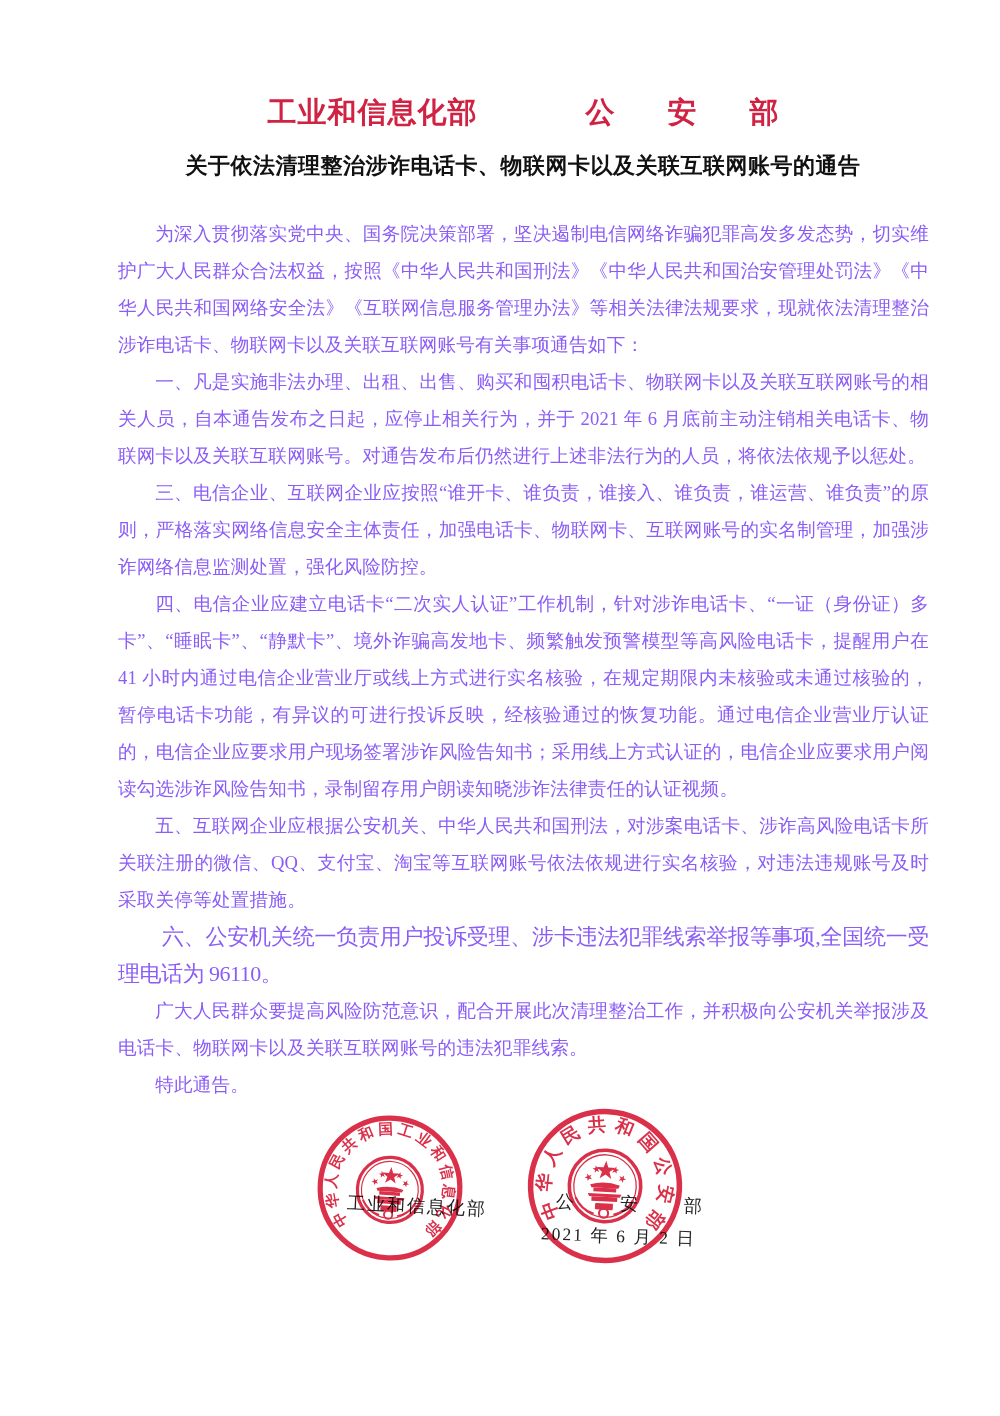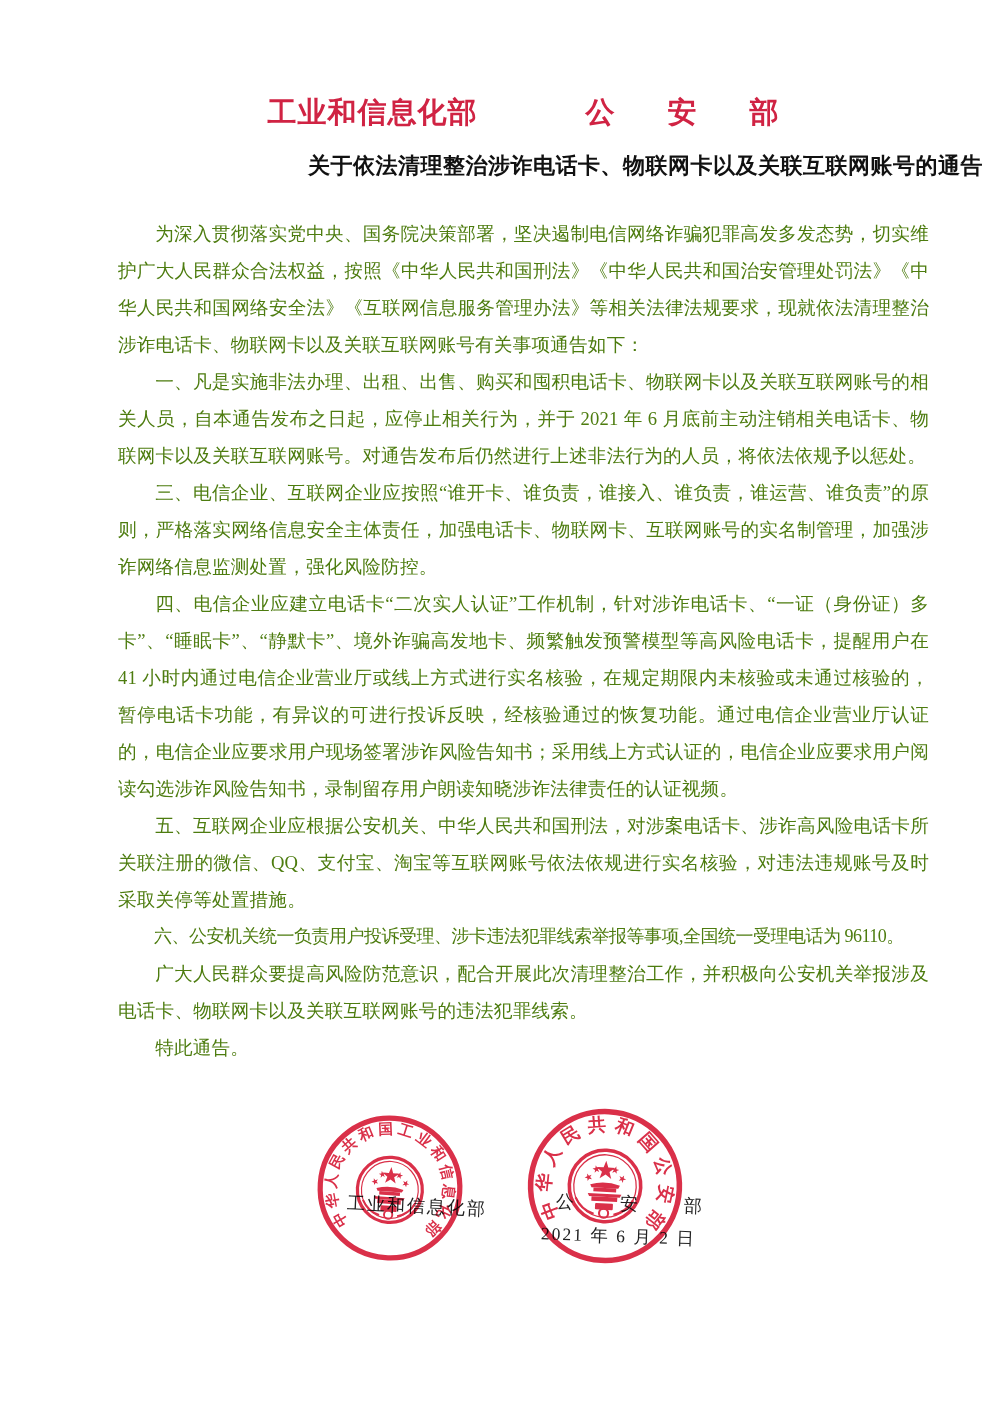--- a/index.html
+++ b/index.html
@@ -27,43 +27,43 @@
     column-gap: 108px;
     color: #d02343;
     font-weight: bold;
     font-size: 29px;
     line-height: 34px;
   }
   .ministry-left { letter-spacing: 1px; }
   .ministry-right { letter-spacing: 12px; margin-right: -12px; }
   .doc-title {
     margin: 22px 40px 0 40px;
-    text-align: right;
+    text-align: center;
     font-size: 22px;
     line-height: 30px;
     font-weight: bold;
     color: #111111;
     letter-spacing: 0.5px;
   }
   
   .body-text {
     margin: 34px 94px 0 95px;
     font-size: 18.6px;
     line-height: 37px;
     text-align: justify;
     text-justify: inter-character;
-    color: #4d7c0f;
+    color: #8b5cf6;
   }
   .body-text p {
     margin: 0;
     text-indent: 2em;
     letter-spacing: 0.2px;
   }
   .body-text p.compressed {
-    font-size: 18px;
+    font-size: 22px;
     letter-spacing: -0.5px;
   }
   
   .seal {
     position: absolute;
     mix-blend-mode: multiply;
     color: #da3049;
   }
   .seal-left  { left: 314px; top: 1112px; width: 152px; height: 152px; transform: rotate(4deg); }
   .seal-right { left: 524px; top: 1105px; width: 162px; height: 162px; transform: rotate(3deg); }

